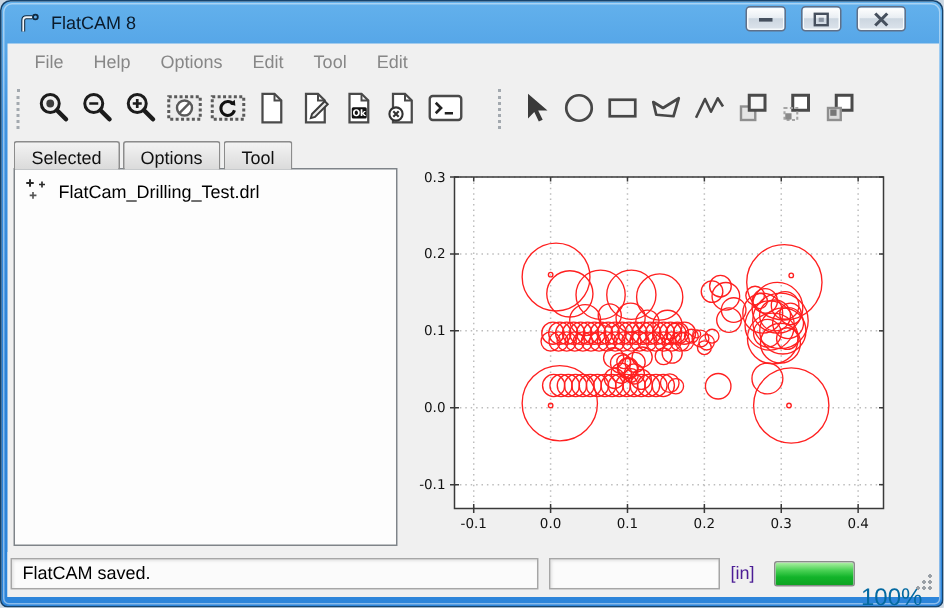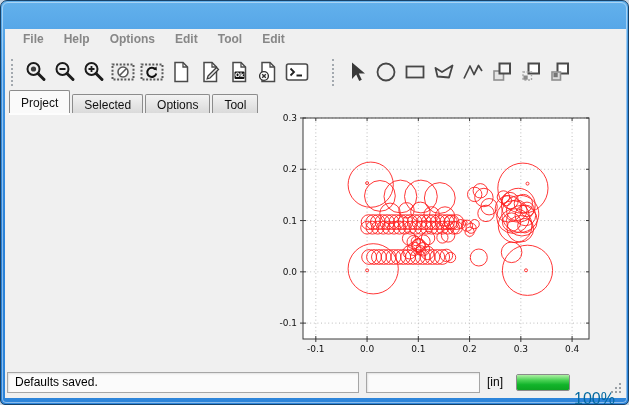--- a/index.html
+++ b/index.html
@@ -12,21 +12,21 @@
   .titlebar{position:absolute;left:0;top:0;right:0;height:28px;}
   .title-icon{position:absolute;left:10px;top:6px;width:17px;height:17px;}
   .title-text{position:absolute;left:33px;top:7px;font-size:12px;color:#0b1b2b;}
   .caption-buttons{position:absolute;top:3px;right:24px;display:flex;gap:10px;}
   .cap-btn{width:27px;height:17px;border:1px solid #5f7089;border-radius:3px;
     background:linear-gradient(180deg,#ffffff 0%,#e9eef3 45%,#ccd6e0 50%,#dde4ec 100%);
     display:flex;align-items:center;justify-content:center;box-shadow:inset 0 0 0 1px #f6fafc;}
   .cap-btn.close{width:33px;}
   
   .content{position:absolute;left:4px;top:28px;width:621px;height:369px;background:#f0f0f0;}
-  .menubar{position:absolute;left:0;top:0;right:0;height:24px;display:flex;padding-left:8px;font-weight:bold;}
+  .menubar{position:absolute;left:0;top:0;right:0;height:24px;display:flex;align-items:center;padding-left:8px;}
   .menu-item{font-size:12px;color:#878787;padding:3px 10px;}
   .toolbar{position:absolute;left:0;top:24px;right:0;height:38px;display:flex;align-items:center;}
   .tb-group{display:flex;align-items:center;}
   .tb-handle{width:5px;height:27px;border-left:2px dotted #a3a9af;margin:0 5px 0 6px;}
   .tb-btn{width:29px;height:29px;display:flex;align-items:center;justify-content:center;background:transparent;border:none;padding:0;}
   .tb-btn svg{display:block;}
   .group-geo{margin-left:15px;}
   
   .tabs{position:absolute;left:4px;top:61px;height:23px;display:flex;align-items:flex-end;z-index:5;}
   .tab{font-size:12px;color:#111;background:linear-gradient(180deg,#f3f3f3,#dadada);
@@ -37,39 +37,67 @@
   .tree-panel{position:absolute;left:4px;top:83px;width:256px;height:252px;background:#fdfdfd;border:1px solid #7f8489;z-index:4;}
   .tree-item{display:flex;align-items:center;gap:7px;padding:5px 4px 0 6px;font-size:12px;color:#000;}
   
   .figure{position:absolute;left:264px;top:68px;width:355px;height:271px;background:#f0f0f0;}
   
   .statusbar{position:absolute;left:0;right:0;bottom:0;height:30px;background:#f0f0f0;}
   .sb-field{position:absolute;top:4px;height:21px;border:1px solid #a6a6a6;background:#fbfbfb;
     box-shadow:inset 1px 1px 2px rgba(0,0,0,.10);font-size:12px;color:#000;line-height:19px;padding:0 7px;}
   .sb-msg{left:2px;width:352px;}
   .sb-activity{left:361px;width:114px;}
-  .sb-units{position:absolute;left:482px;top:4px;height:21px;line-height:21px;font-size:12px;color:#000000;}
+  .sb-units{position:absolute;left:482px;top:4px;height:21px;line-height:21px;font-size:12px;color:#4c1d95;}
   .sb-progress{position:absolute;left:511px;top:6px;width:54px;height:17px;border:1px solid #8b8b8b;border-radius:2px;background:#eee;overflow:hidden;}
   .sb-progress-fill{height:100%;background:linear-gradient(180deg,#aef0a4 0%,#49d154 35%,#12b42a 65%,#0ea422 100%);}
   .sb-pct{position:absolute;left:569px;top:20px;height:21px;line-height:21px;font-size:16px;color:#0369a1;}
   .sb-grip{position:absolute;right:3px;bottom:3px;width:14px;height:14px;
     background:
       radial-gradient(circle at 11px 3px,#9aa0a6 1.2px,transparent 1.4px),
       radial-gradient(circle at 11px 7px,#9aa0a6 1.2px,transparent 1.4px),
       radial-gradient(circle at 7px 7px,#9aa0a6 1.2px,transparent 1.4px),
       radial-gradient(circle at 11px 11px,#9aa0a6 1.2px,transparent 1.4px),
       radial-gradient(circle at 7px 11px,#9aa0a6 1.2px,transparent 1.4px),
       radial-gradient(circle at 3px 11px,#9aa0a6 1.2px,transparent 1.4px);}
 </style>
 </head>
 <body>
 
 <div class="window">
   <div class="frame-inner"></div>
 
+  <div class="titlebar">
+    <span class="title-icon">
+      <svg width="17" height="17" viewBox="0 0 17 17">
+        <path d="M4.5 14 V6.5 Q4.5 4.5 6.5 4.5 H10.5" fill="none" stroke="#10293f" stroke-width="2.6"></path>
+        <path d="M4.5 14 V6.5 Q4.5 4.5 6.5 4.5 H10.5" fill="none" stroke="#f2f6fa" stroke-width="1.2"></path>
+        <circle cx="12.6" cy="4.3" r="1.6" fill="none" stroke="#10293f" stroke-width="1.2"></circle>
+      </svg>
+    </span>
+    <span class="title-text">FlatCAM 8</span>
+    <div class="caption-buttons">
+      <div class="cap-btn">
+        <svg width="11" height="9" viewBox="0 0 11 9">
+            <rect x="1" y="4" width="9" height="2.4" fill="#46505e"></rect>
+          </svg>
+      </div>
+      <div class="cap-btn">
+        <svg width="11" height="10" viewBox="0 0 11 10">
+            <rect x="1.2" y="1.2" width="8.6" height="7.6" fill="none" stroke="#46505e" stroke-width="1.6"></rect>
+            <rect x="3.8" y="3.8" width="3.4" height="2.8" fill="#8b95a3"></rect>
+          </svg>
+      </div>
+      <div class="cap-btn close">
+        <svg width="11" height="10" viewBox="0 0 11 10">
+            <path d="M1.5 1 L9.5 9 M9.5 1 L1.5 9" stroke="#46505e" stroke-width="2.1"></path>
+          </svg>
+      </div>
+    </div>
+  </div>
 
   <div class="content">
     <div class="menubar">
         <div class="menu-item">File</div>
         <div class="menu-item">Help</div>
         <div class="menu-item">Options</div>
         <div class="menu-item">Edit</div>
         <div class="menu-item">Tool</div>
         <div class="menu-item">Edit</div>
       </div>
@@ -228,24 +256,33 @@
               <svg width="24" height="24" viewBox="0 0 24 24">
                 <rect x="9.5" y="3.5" width="10.5" height="10" fill="#fff" stroke="#4a4a4a" stroke-width="2"></rect>
                 <rect x="4" y="12" width="8.5" height="8" fill="#dcdcdc" stroke="#8f8f8f" stroke-width="1.6"></rect>
                 <rect x="5.5" y="13" width="4.2" height="4.2" fill="#777"></rect>
               </svg>
             </span>
           </button>
         </div>
       </div>
     <div class="tabs">
-        <div class="tab active">Project</div>
         <div class="tab">Selected</div>
         <div class="tab">Options</div>
         <div class="tab">Tool</div>
+      </div>
+    <div class="tree-panel">
+        <div class="tree-item">
+          <span><svg width="16" height="16" viewBox="0 0 16 16">
+    <path d="M4 1.5 v5 M1.5 4 h5" stroke="#2a2a2a" stroke-width="1.3"></path>
+    <path d="M12 3 v4 M10 5 h4" stroke="#2a2a2a" stroke-width="1.1"></path>
+    <path d="M6 10 v4.5 M3.8 12.2 h4.5" stroke="#555" stroke-width="1.1"></path>
+            </svg></span>
+          <span>FlatCam_Drilling_Test.drl</span>
+        </div>
       </div>
     <div class="figure">
       <svg id="plot" width="355" height="271">
           <rect x="34" y="21" width="286" height="221" fill="#ffffff"></rect>
           <line x1="46.81362007168458" y1="21" x2="46.81362007168458" y2="242" stroke="#bdbdbd" stroke-width="1" stroke-dasharray="1 2.6"></line>
           <line x1="98.06810035842294" y1="21" x2="98.06810035842294" y2="242" stroke="#bdbdbd" stroke-width="1" stroke-dasharray="1 2.6"></line>
           <line x1="149.32258064516128" y1="21" x2="149.32258064516128" y2="242" stroke="#bdbdbd" stroke-width="1" stroke-dasharray="1 2.6"></line>
           <line x1="200.57706093189964" y1="21" x2="200.57706093189964" y2="242" stroke="#bdbdbd" stroke-width="1" stroke-dasharray="1 2.6"></line>
           <line x1="251.83154121863797" y1="21" x2="251.83154121863797" y2="242" stroke="#bdbdbd" stroke-width="1" stroke-dasharray="1 2.6"></line>
           <line x1="303.0860215053763" y1="21" x2="303.0860215053763" y2="242" stroke="#bdbdbd" stroke-width="1" stroke-dasharray="1 2.6"></line>
@@ -404,21 +441,21 @@
           <line x1="31" y1="72.27610208816705" x2="37" y2="72.27610208816705" stroke="#3a3a3a" stroke-width="1"></line>
           <line x1="317" y1="72.27610208816705" x2="320" y2="72.27610208816705" stroke="#3a3a3a" stroke-width="1"></line>
           <text x="28" y="75.27610208816705" text-anchor="end" font-size="9px" font-family="DejaVu Sans, sans-serif" fill="#111">0.2</text>
           <line x1="31" y1="21" x2="37" y2="21" stroke="#3a3a3a" stroke-width="1"></line>
           <line x1="317" y1="21" x2="320" y2="21" stroke="#3a3a3a" stroke-width="1"></line>
           <text x="28" y="24" text-anchor="end" font-size="9px" font-family="DejaVu Sans, sans-serif" fill="#111">0.3</text>
         </svg>
     </div>
 
     <div class="statusbar">
-      <div class="sb-field sb-msg">Defaults saved.</div>
+      <div class="sb-field sb-msg">FlatCAM saved.</div>
       <div class="sb-field sb-activity"></div>
       <div class="sb-units">[in]</div>
       <div class="sb-progress">
         <div class="sb-progress-fill" id="progress-fill" style="width: 100%;"></div>
       </div>
       <div class="sb-pct">100%</div>
       <div class="sb-grip"></div>
     </div>
   </div>
 </div>

